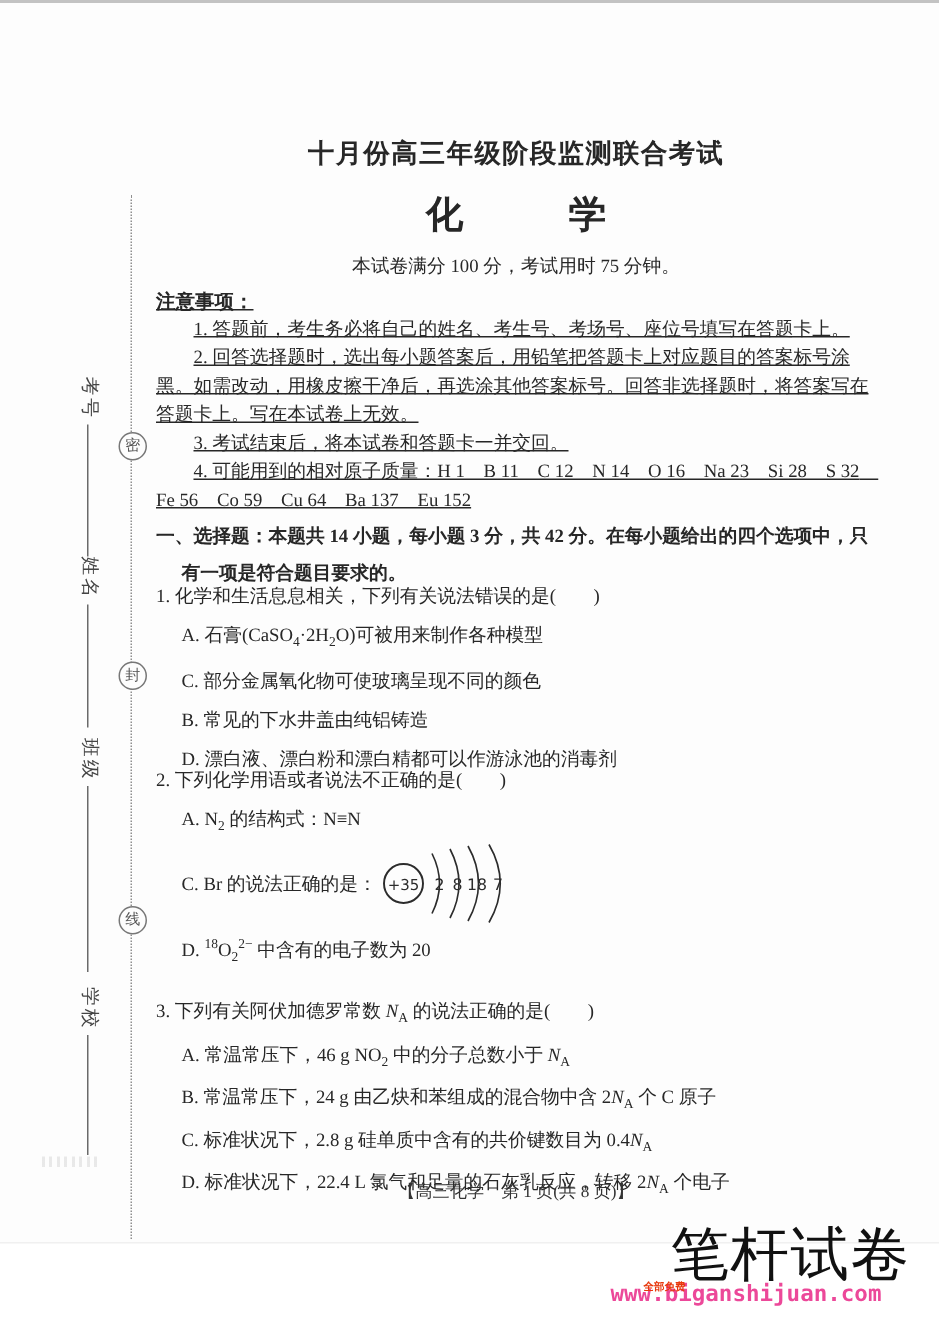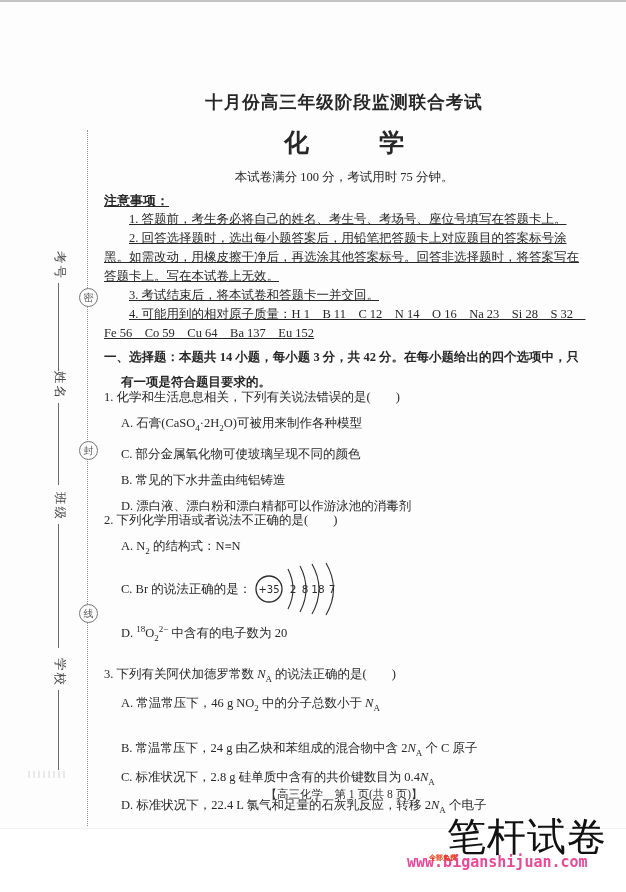--- a/index.html
+++ b/index.html
@@ -138,21 +138,21 @@
         <text x="65" y="31" text-anchor="middle" font-size="10.5">18</text>
         <text x="79" y="31" text-anchor="middle" font-size="10.5">7</text>
       </svg>
     </div>
     <div class="q-option" style="margin-top:4px;">D. <sup>18</sup>O<sub>2</sub><sup>2−</sup> 中含有的电子数为 20</div>
   </div>
 
   <div class="content question q3">
     <div class="q-stem">3. 下列有关阿伏加德罗常数 <i>N</i><sub>A</sub> 的说法正确的是(　　)</div>
     <div class="q-option" style="margin-top:6px;">A. 常温常压下，46 g NO<sub>2</sub> 中的分子总数小于 <i>N</i><sub>A</sub></div>
-    <div class="q-option" style="margin-top:23px;">B. 常温常压下，24 g 由乙炔和苯组成的混合物中含 2<i>N</i><sub>A</sub> 个 C 原子</div>
+    <div class="q-option" style="margin-top:6px;">B. 常温常压下，24 g 由乙炔和苯组成的混合物中含 2<i>N</i><sub>A</sub> 个 C 原子</div>
     <div class="q-option" style="margin-top:6px;">C. 标准状况下，2.8 g 硅单质中含有的共价键数目为 0.4<i>N</i><sub>A</sub></div>
     <div class="q-option" style="margin-top:6px;">D. 标准状况下，22.4 L 氯气和足量的石灰乳反应，转移 2<i>N</i><sub>A</sub> 个电子</div>
   </div>
 
   <div class="content page-footer">【高三化学　第 1 页(共 8 页)】</div>
 </div>
 
 <div class="brand">
   <div class="brand-free" style="color: rgb(232, 56, 13);">全部免费</div>
   <div class="brand-name">笔杆试卷</div>

